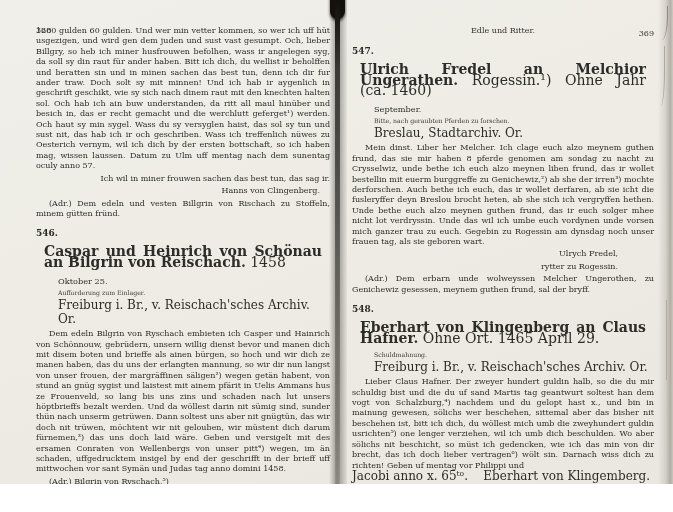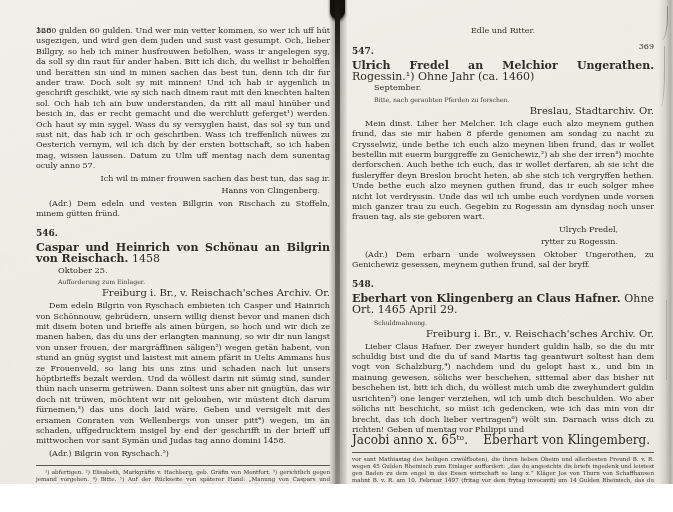--- a/index.html
+++ b/index.html
@@ -7,36 +7,36 @@
     position:relative;width:673px;height:484px;overflow:hidden;
     background:linear-gradient(160deg,#f1efe9 0%,#edebe4 55%,#e9e7df 100%);
     font-family:"DejaVu Serif", serif;color:#2e2c27;
   }
   .page{position:absolute;top:0;}
   .page-left{left:36px;width:294px;}
   .page-right{left:352px;width:302px;}
 
   .running-head{position:relative;text-align:center;font-size:8px;margin:26px 0 11px;color:#353329;}
   .running-head .pagenum-l{position:absolute;left:0;top:0;}
-  .running-head .pagenum-r{position:absolute;right:0;top:16px;}
+  .running-head .pagenum-r{position:absolute;right:0;top:3px;}
 
   .body-par{font-size:8px;line-height:10.4px;text-align:justify;margin:0;}
   .indent{text-indent:13px;}
   .postscript{font-size:8px;line-height:10.4px;text-indent:13px;margin-top:2px;text-align:right;}
   .sig-line{font-size:8px;line-height:10.4px;text-align:right;margin-top:2px;}
   .sig-pad-l{padding-right:10px;}
   .sig-pad-r{padding-right:36px;}
   .address{font-size:8px;line-height:10.4px;text-align:justify;text-indent:13px;margin-top:2px;}
 
   .letter-num{text-align:left;font-weight:bold;font-size:9px;margin:9px 0 5px;}
-  .heading{font-size:11px;line-height:10.6px;text-align:justify;margin:0;}
+  .heading{font-size:14px;line-height:10.6px;text-align:justify;margin:8px;}
   .heading .bold{font-weight:bold;}
   .heading-sub{font-size:8.2px;padding-left:22px;line-height:10.6px;}
   .regest{font-size:6.2px;padding-left:22px;margin-top:3px;color:#3a382f;}
-  .source{font-size:10px;padding-left:22px;margin:2px 0 3px;text-align:right;}
+  .source{font-size:12px;padding-left:22px;margin:2px 0 3px;}
   .salutation{font-size:8px;line-height:10.4px;text-indent:34px;margin:0;}
   .lastline{display:flex;justify-content:space-between;font-size:12px;line-height:10.4px;}
   .lastline .right-part{padding-right:4px;}
 
   .fnrule{border:none;border-top:1px solid #5a564e;height:0;margin:6px 0 3px;width:100%;}
   .footnotes{font-size:5.6px;line-height:7px;text-align:justify;margin:0;color:#34322b;}
   .fn-indent{text-indent:9px;}
 
   .gutter{position:absolute;left:329px;top:0;width:18px;height:512px;
     background:linear-gradient(to right,rgba(45,42,36,0) 0%,rgba(40,38,33,0.45) 45%,rgba(45,42,36,0.05) 100%);}
@@ -94,21 +94,21 @@
     <p class="heading">
       <span class="bold">Ulrich Fredel an Melchior Ungerathen.</span>
       <span>Rogessin.¹)  Ohne Jahr (ca. 1460)</span>
     </p>
     <div class="heading-sub">September.</div>
     <div class="regest">Bitte, nach geraubten Pferden zu forschen.</div>
     <div class="source">Breslau, Stadtarchiv.  Or.</div>
     <p class="body-par indent">Mein dinst. Liber her Melcher. Ich clage euch alzo meynem guthen frund, das sie mir haben 8 pferde genomen am sondag zu nacht zu Crysselwiz, unde bethe ich euch alzo meynen liben frund, das ir wollet bestellin mit euerm burggreffe zu Genichewiz,²) ab she der irren³) mochte derforschen. Auch bethe ich euch, das ir wollet derfaren, ab sie icht die fusleryffer deyn Breslou brocht heten, ab she sich ich vergryffen hethen. Unde bethe euch alzo meynen guthen frund, das ir euch solger mhee nicht lot verdryssin. Unde das wil ich umbe euch vordynen unde vorsen mich ganzer trau zu euch. Gegebin zu Rogessin am dynsdag noch unser frauen tag, als sie geboren wart.</p>
     <div class="sig-line sig-pad-r">Ulrych Fredel,</div>
     <div class="sig-line sig-pad-r">rytter zu Rogessin.</div>
-    <div class="address">(Adr.) Dem erbarn unde wolweyssen Oktober Ungerothen, zu Genichewiz gesessen, meynem guthen frund, sal der bryff.</div>
+    <div class="address">(Adr.) Dem erbarn unde wolweyssen Melcher Ungerothen, zu Genichewiz gesessen, meynem guthen frund, sal der bryff.</div>
 
     <div class="letter-num">548.</div>
     <p class="heading">
       <span class="bold">Eberhart von Klingenberg an Claus Hafner.</span>
       <span>Ohne Ort.  1465 April 29.</span>
     </p>
     <div class="regest">Schuldmahnung.</div>
     <div class="source">Freiburg i. Br., v. Reischach'sches Archiv.  Or.</div>
     <p class="body-par indent">Lieber Claus Hafner. Der zweyer hundert guldin halb, so die du mir schuldig bist und die du uf sand Martis tag geantwurt soltest han dem vogt von Schalzburg,⁴) nachdem und du gelopt hast x., und bin in mainung gewesen, sölichs wer beschehen, sittemal aber das bisher nit beschehen ist, bitt ich dich, du wöllest mich umb die zweyhundert guldin usrichten⁵) one lenger verziehen, wil ich umb dich beschulden. Wo aber sölichs nit beschicht, so müst ich gedencken, wie ich das min von dir brecht, das ich doch lieber vertragen⁶) wölt sin. Darnach wiss dich zu richten! Geben uf mentag vor Philippi und</p>
     <div class="lastline">

